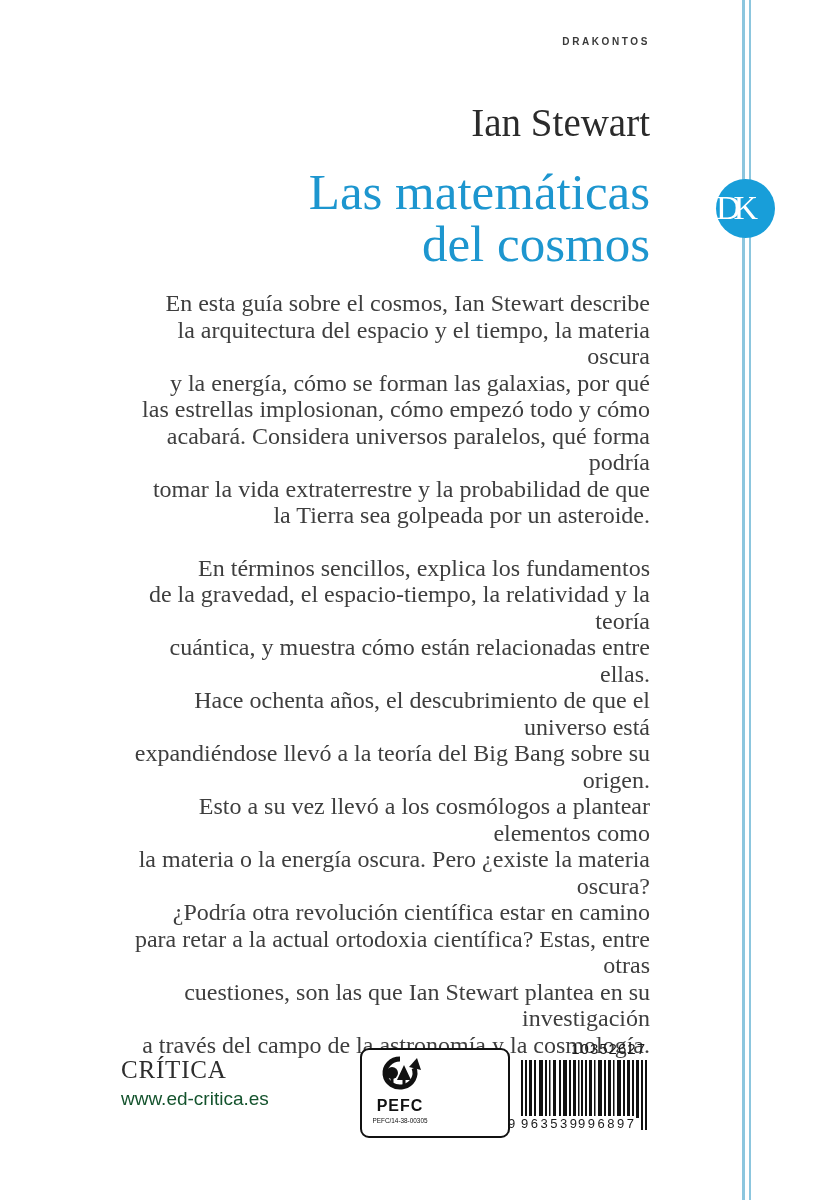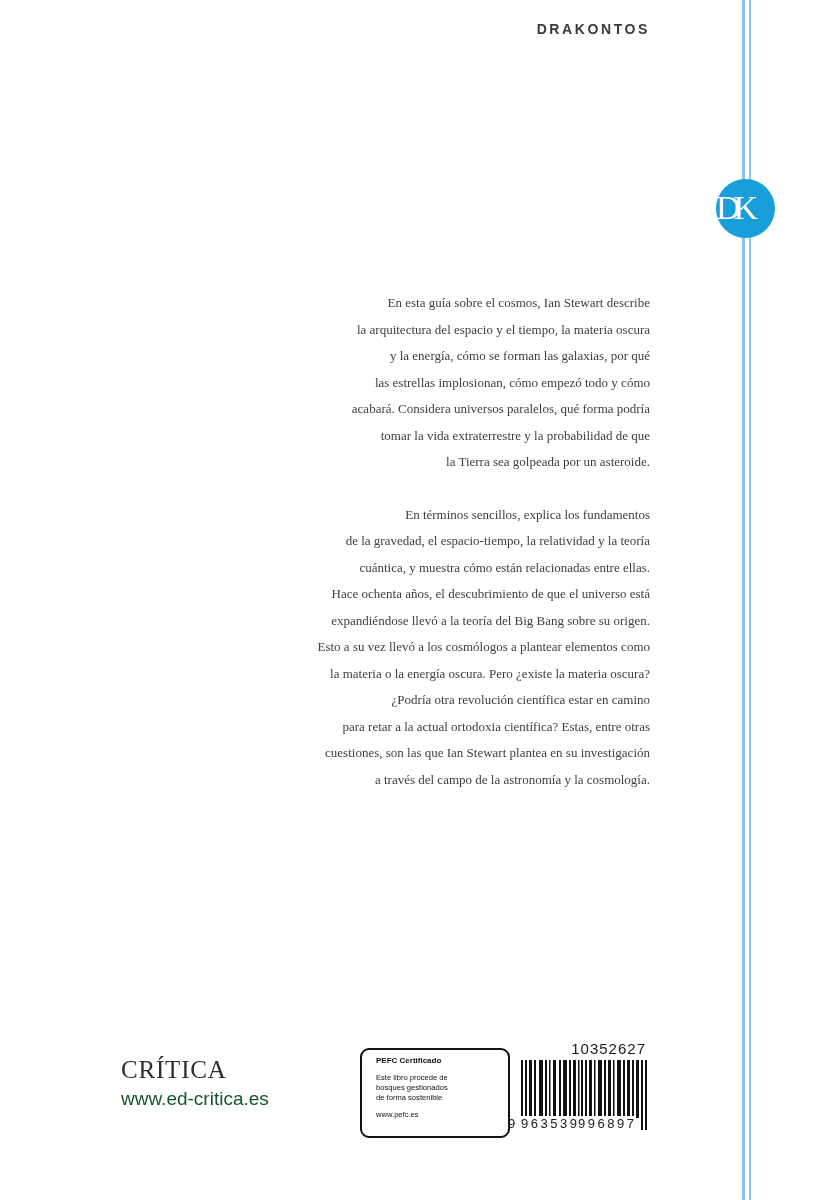--- a/index.html
+++ b/index.html
@@ -18,42 +18,42 @@
     position:absolute;left:716px;top:179px;width:59px;height:59px;border-radius:50%;
     background:#189ed9;display:flex;align-items:center;justify-content:flex-start;z-index:2;
   }
   .dk-badge .monogram{
     color:#ffffff;font-size:34px;letter-spacing:-7px;line-height:1;
     font-family:"Liberation Serif","DejaVu Serif",serif;
     padding-right:7px;margin-top:-2px;
   }
   
   .collection{
-    position:absolute;top:21px;right:173px;
+    position:absolute;top:36px;right:173px;
     font-family:"Liberation Sans","DejaVu Sans",sans-serif;
-    font-size:14px;font-weight:600;letter-spacing:2.6px;color:#3a3a3a;
+    font-size:10px;font-weight:600;letter-spacing:2.6px;color:#3a3a3a;
   }
   
   .author{
     position:absolute;top:102px;right:173px;
     font-size:39px;color:#2b2b2b;line-height:1.1;
   }
   
   .title{
     position:absolute;top:166px;right:173px;
     font-size:51px;line-height:52px;color:#1d96cf;
     text-align:right;white-space:pre-line;
   }
   
   .synopsis{
     position:absolute;top:290px;right:173px;width:530px;
     text-align:right;color:#3e3e3e;
   }
   .synopsis p{
-    margin:0 0 26px 0;font-size:13px;line-height:26.5px;white-space:pre-line;
+    margin:0 0 26px 0;font-size:24px;line-height:26.5px;white-space:pre-line;
   }
   
   .publisher{position:absolute;left:121px;top:1056px;}
   .publisher .name{
     font-size:25px;letter-spacing:0.8px;color:#2e2e2e;line-height:1.1;
     font-family:"Liberation Serif","DejaVu Serif",serif;
   }
   .publisher .url{
     margin-top:4px;font-family:"Liberation Sans","DejaVu Sans",sans-serif;
     font-size:19px;color:#14532d;
@@ -92,21 +92,24 @@
 
   <div class="vrule one"></div>
   <div class="vrule two"></div>
 
   <div class="dk-badge">
     <span class="monogram">DK</span>
   </div>
 
   <div class="collection">DRAKONTOS</div>
 
+  <div class="author">Ian Stewart</div>
 
+  <div class="title">Las matemáticas
+del cosmos</div>
 
   <div class="synopsis">
     <p>En esta guía sobre el cosmos, Ian Stewart describe
 la arquitectura del espacio y el tiempo, la materia oscura
 y la energía, cómo se forman las galaxias, por qué
 las estrellas implosionan, cómo empezó todo y cómo
 acabará. Considera universos paralelos, qué forma podría
 tomar la vida extraterrestre y la probabilidad de que
 la Tierra sea golpeada por un asteroide.</p>
     <p>En términos sencillos, explica los fundamentos
@@ -121,26 +124,33 @@
 cuestiones, son las que Ian Stewart plantea en su investigación
 a través del campo de la astronomía y la cosmología.</p>
   </div>
 
   <div class="publisher">
     <div class="name">CRÍTICA</div>
     <div class="url">www.ed-critica.es</div>
   </div>
 
   <div class="pefc-box">
-    <div class="pefc-right">
-      <span class="cert">PEFC Certificado</span>
-      <span class="body">Este libro procede de
-bosques gestionados
-de forma sostenible</span>
-      <span class="url">www.pefc.es</span>
+    <div class="pefc-left">
+      <span>
+        <svg width="44" height="36" viewBox="0 0 44 36">
+          <path d="M 22 3 A 15 14 0 1 0 36 12" fill="none" stroke="#111" stroke-width="5"></path>
+          <polygon points="39,2 43,14 31,11" fill="#111"></polygon>
+          <circle cx="14" cy="17" r="6" fill="#111"></circle>
+          <rect x="12.5" y="22" width="3" height="8" fill="#111"></rect>
+          <polygon points="26,9 33,24 19,24" fill="#111"></polygon>
+          <rect x="24.5" y="24" width="3" height="6" fill="#111"></rect>
+        </svg>
+      </span>
+      <span class="pefc-word">PEFC</span>
+      <span class="pefc-license">PEFC/14-38-00305</span>
     </div>
   </div>
 
   <div class="barcode-block">
     <div class="barcode-top">10352627</div>
     <div class="barcode-bars">
       <svg width="126" height="70" viewBox="0 0 126 70">
 
         <rect x="0" y="0" width="2" height="70" fill="#111"></rect>
         <rect x="4" y="0" width="2" height="70" fill="#111"></rect>

